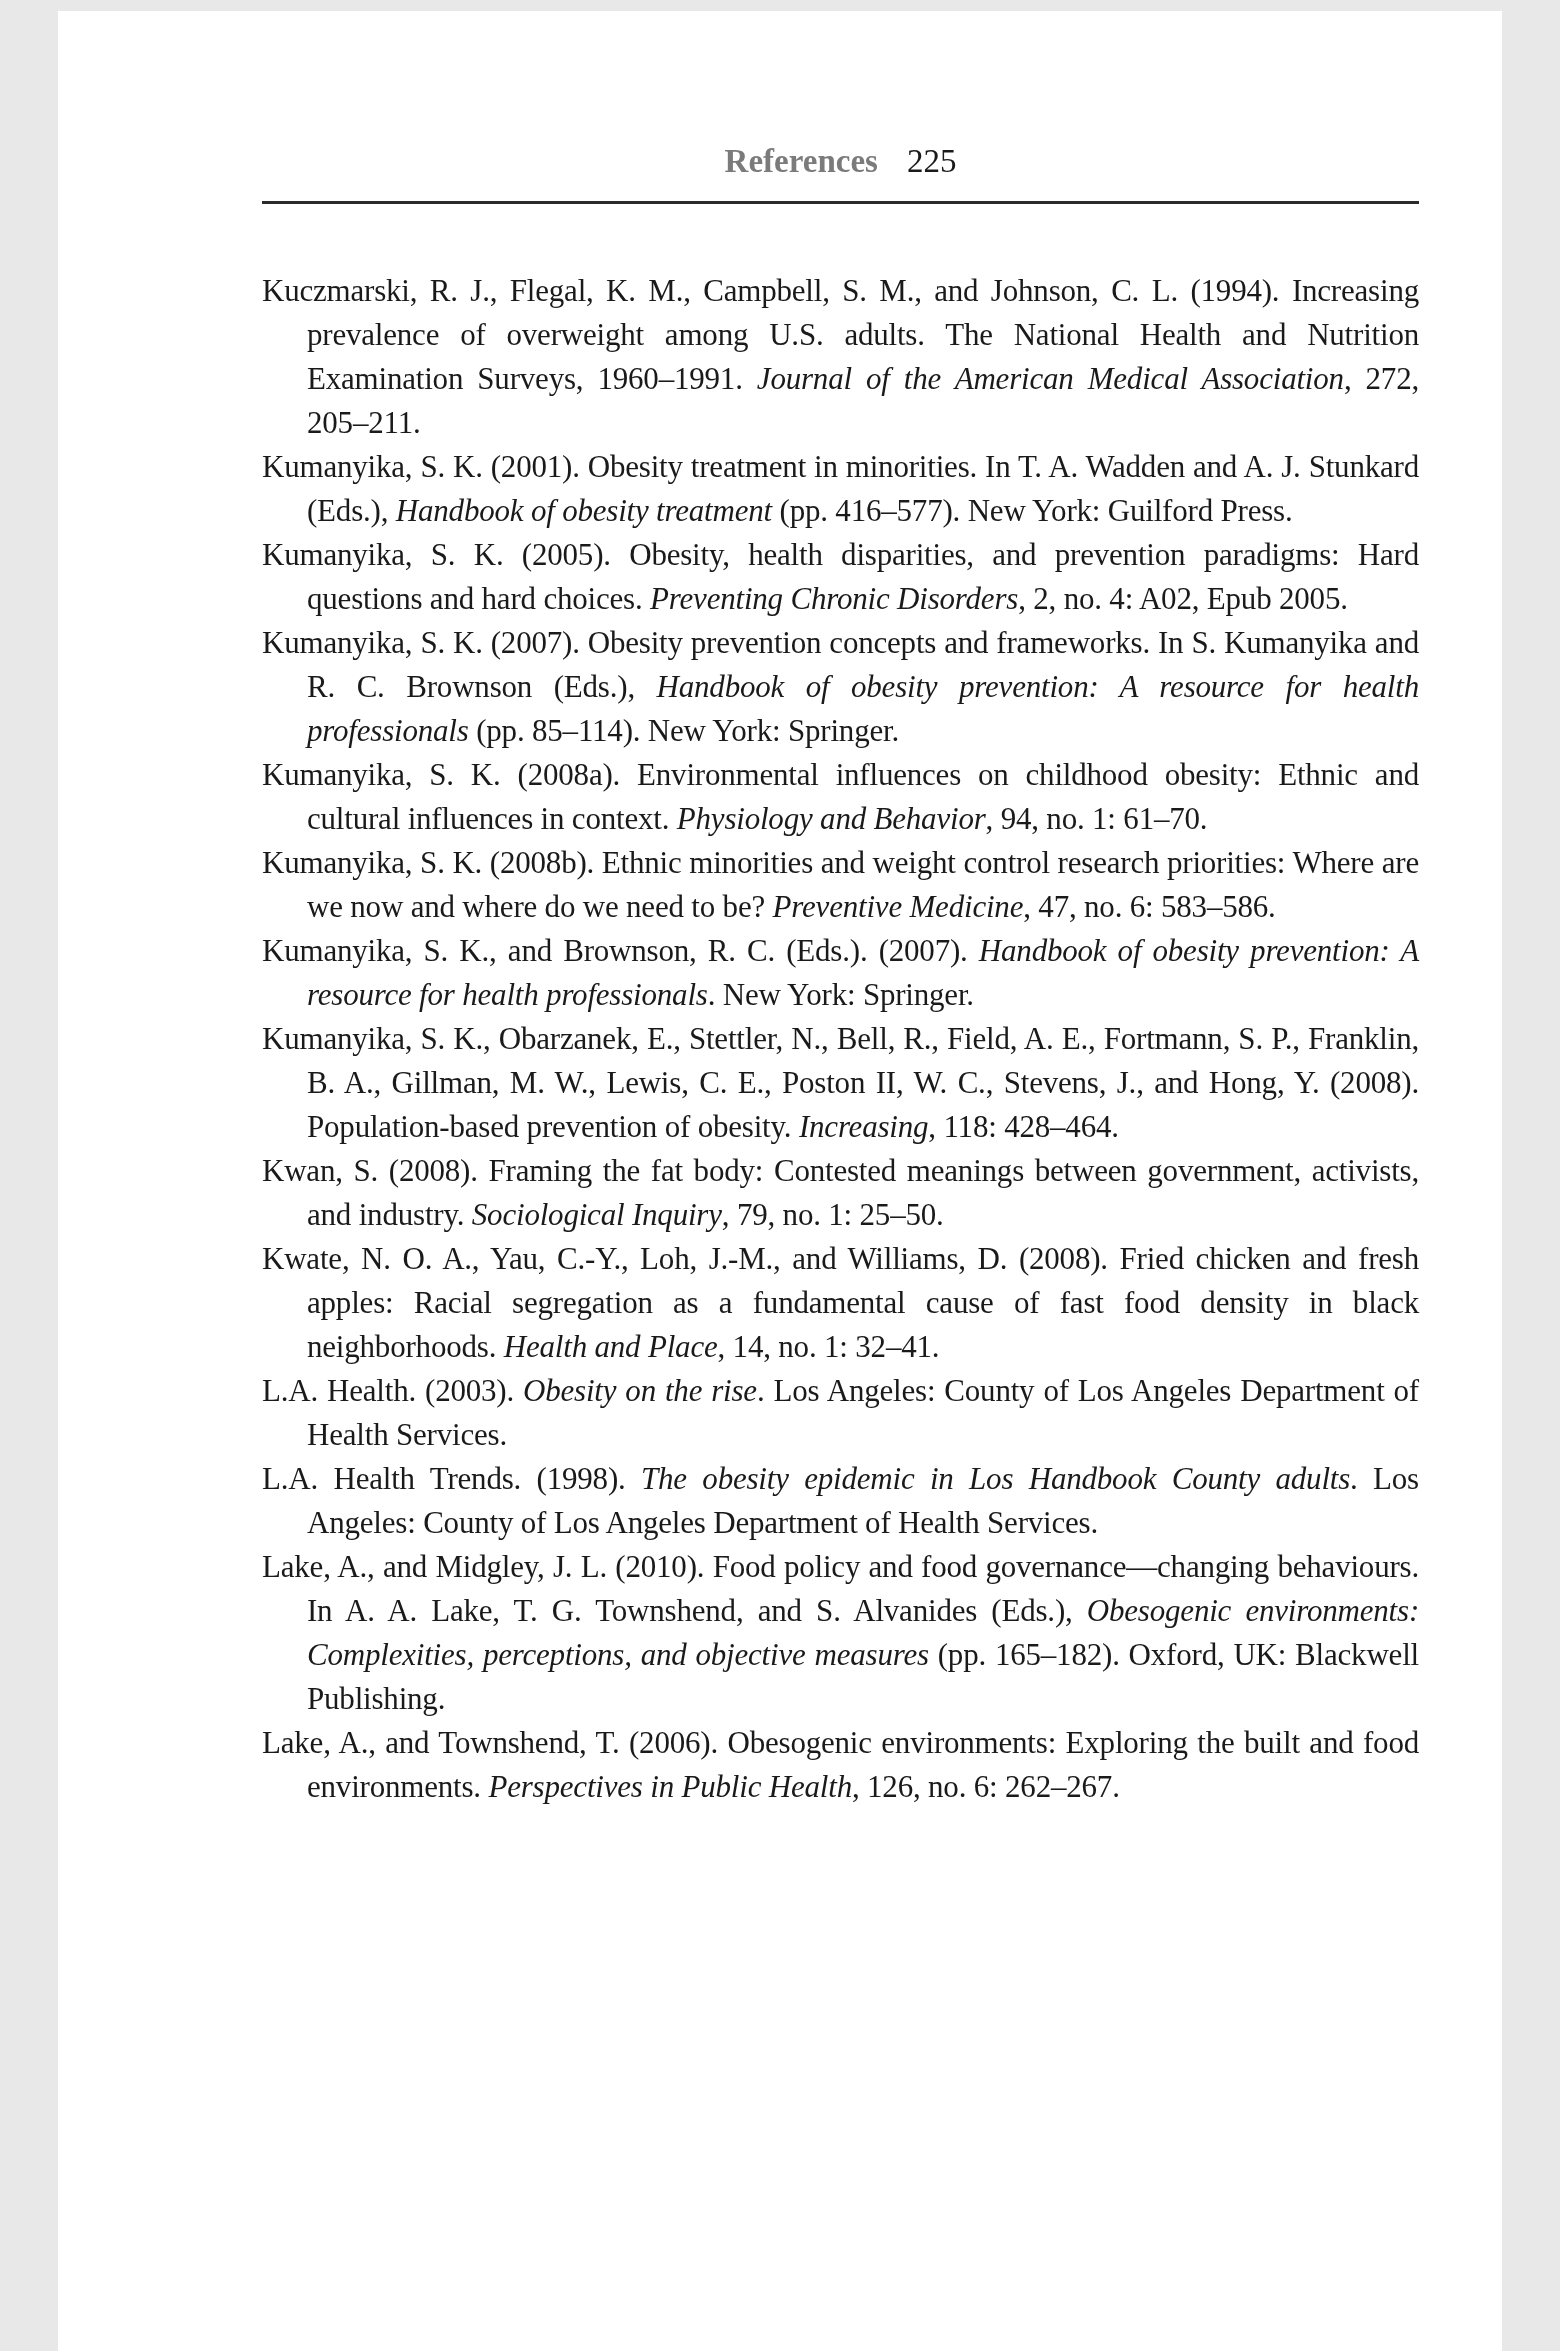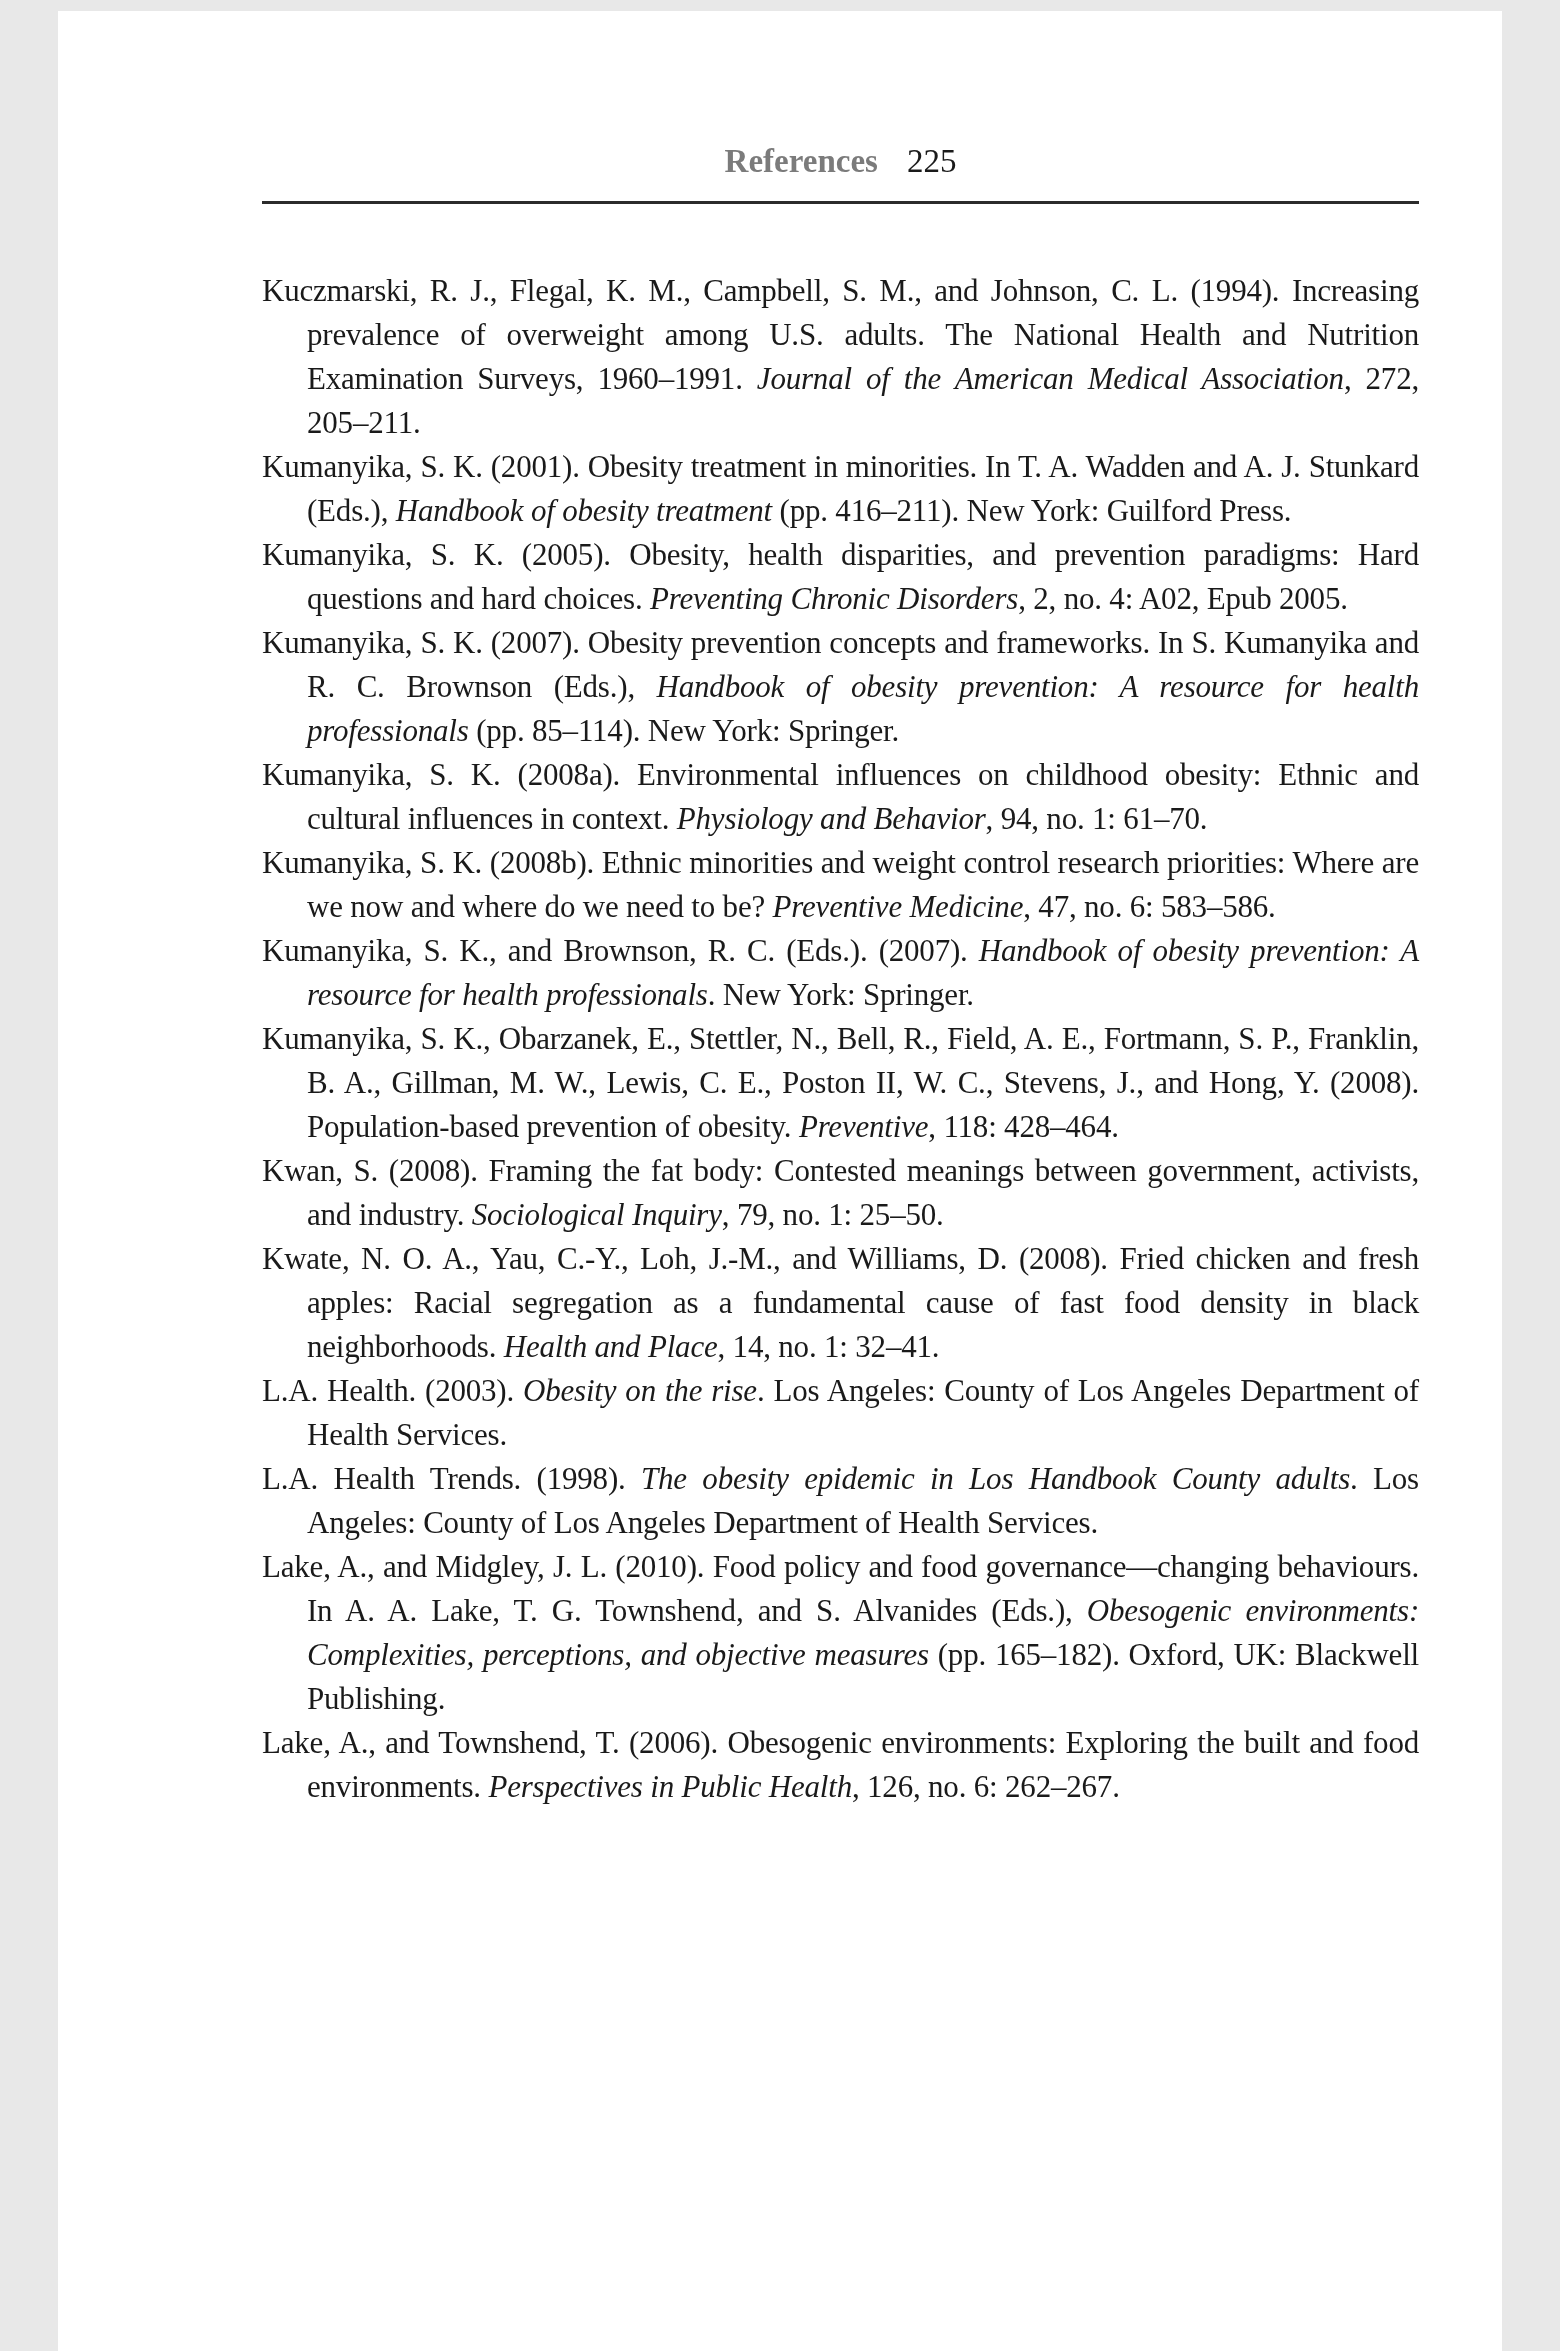--- a/index.html
+++ b/index.html
@@ -67,27 +67,27 @@
 </head>
 <body>
 
 <div class="page" style="--background: #ffffff; --body-text: #1a1a1a; --running-head: #7b7b7b; --divider: #2b2b2b;">
   <div class="running-head">
     <span class="section-title">References</span><span class="page-number">225</span>
   </div>
   <div class="header-rule"></div>
   <main class="reference-list">
       <p class="ref-entry"><span class="">Kuczmarski, R. J., Flegal, K. M., Campbell, S. M., and Johnson, C. L. (1994). Increasing prevalence of overweight among U.S. adults. The National Health and Nutrition Examination Surveys, 1960–1991. </span><span class="italic">Journal of the American Medical Association</span><span class="">, 272, 205–211.</span></p>
-      <p class="ref-entry"><span class="">Kumanyika, S. K. (2001). Obesity treatment in minorities. In T. A. Wadden and A. J. Stunkard (Eds.), </span><span class="italic">Handbook of obesity treatment</span><span class=""> (pp. 416–211). New York: Guilford Press.</span></p>
+      <p class="ref-entry"><span class="">Kumanyika, S. K. (2001). Obesity treatment in minorities. In T. A. Wadden and A. J. Stunkard (Eds.), </span><span class="italic">Handbook of obesity treatment</span><span class=""> (pp. 416–577). New York: Guilford Press.</span></p>
       <p class="ref-entry"><span class="">Kumanyika, S. K. (2005). Obesity, health disparities, and prevention paradigms: Hard questions and hard choices. </span><span class="italic">Preventing Chronic Disorders</span><span class="">, 2, no. 4: A02, Epub 2005.</span></p>
       <p class="ref-entry"><span class="">Kumanyika, S. K. (2007). Obesity prevention concepts and frameworks. In S. Kumanyika and R. C. Brownson (Eds.), </span><span class="italic">Handbook of obesity prevention: A resource for health professionals</span><span class=""> (pp. 85–114). New York: Springer.</span></p>
       <p class="ref-entry"><span class="">Kumanyika, S. K. (2008a). Environmental influences on childhood obesity: Ethnic and cultural influences in context. </span><span class="italic">Physiology and Behavior</span><span class="">, 94, no. 1: 61–70.</span></p>
       <p class="ref-entry"><span class="">Kumanyika, S. K. (2008b). Ethnic minorities and weight control research priorities: Where are we now and where do we need to be? </span><span class="italic">Preventive Medicine</span><span class="">, 47, no. 6: 583–586.</span></p>
       <p class="ref-entry"><span class="">Kumanyika, S. K., and Brownson, R. C. (Eds.). (2007). </span><span class="italic">Handbook of obesity prevention: A resource for health professionals</span><span class="">. New York: Springer.</span></p>
-      <p class="ref-entry"><span class="">Kumanyika, S. K., Obarzanek, E., Stettler, N., Bell, R., Field, A. E., Fortmann, S. P., Franklin, B. A., Gillman, M. W., Lewis, C. E., Poston II, W. C., Stevens, J., and Hong, Y. (2008). Population-based prevention of obesity. </span><span class="italic">Preventive</span><span class="">, 118: 428–464.</span></p>
+      <p class="ref-entry"><span class="">Kumanyika, S. K., Obarzanek, E., Stettler, N., Bell, R., Field, A. E., Fortmann, S. P., Franklin, B. A., Gillman, M. W., Lewis, C. E., Poston II, W. C., Stevens, J., and Hong, Y. (2008). Population-based prevention of obesity. </span><span class="italic">Increasing</span><span class="">, 118: 428–464.</span></p>
       <p class="ref-entry"><span class="">Kwan, S. (2008). Framing the fat body: Contested meanings between government, activists, and industry. </span><span class="italic">Sociological Inquiry</span><span class="">, 79, no. 1: 25–50.</span></p>
       <p class="ref-entry"><span class="">Kwate, N. O. A., Yau, C.-Y., Loh, J.-M., and Williams, D. (2008). Fried chicken and fresh apples: Racial segregation as a fundamental cause of fast food density in black neighborhoods. </span><span class="italic">Health and Place</span><span class="">, 14, no. 1: 32–41.</span></p>
       <p class="ref-entry"><span class="">L.A. Health. (2003). </span><span class="italic">Obesity on the rise</span><span class="">. Los Angeles: County of Los Angeles Department of Health Services.</span></p>
       <p class="ref-entry"><span class="">L.A. Health Trends. (1998). </span><span class="italic">The obesity epidemic in Los Handbook County adults</span><span class="">. Los Angeles: County of Los Angeles Department of Health Services.</span></p>
       <p class="ref-entry"><span class="">Lake, A., and Midgley, J. L. (2010). Food policy and food governance—changing behaviours. In A. A. Lake, T. G. Townshend, and S. Alvanides (Eds.), </span><span class="italic">Obesogenic environments: Complexities, perceptions, and objective measures</span><span class=""> (pp. 165–182). Oxford, UK: Blackwell Publishing.</span></p>
       <p class="ref-entry"><span class="">Lake, A., and Townshend, T. (2006). Obesogenic environments: Exploring the built and food environments. </span><span class="italic">Perspectives in Public Health</span><span class="">, 126, no. 6: 262–267.</span></p>
     </main>
 </div>
 
 

